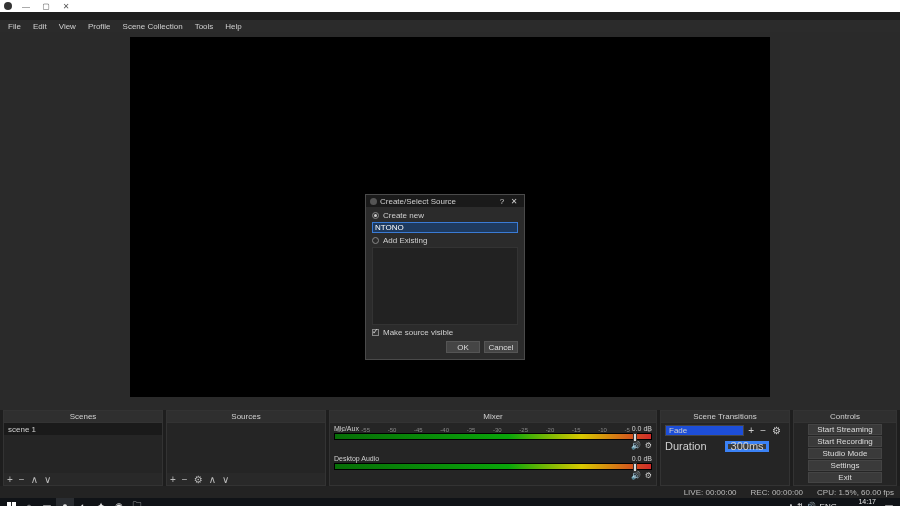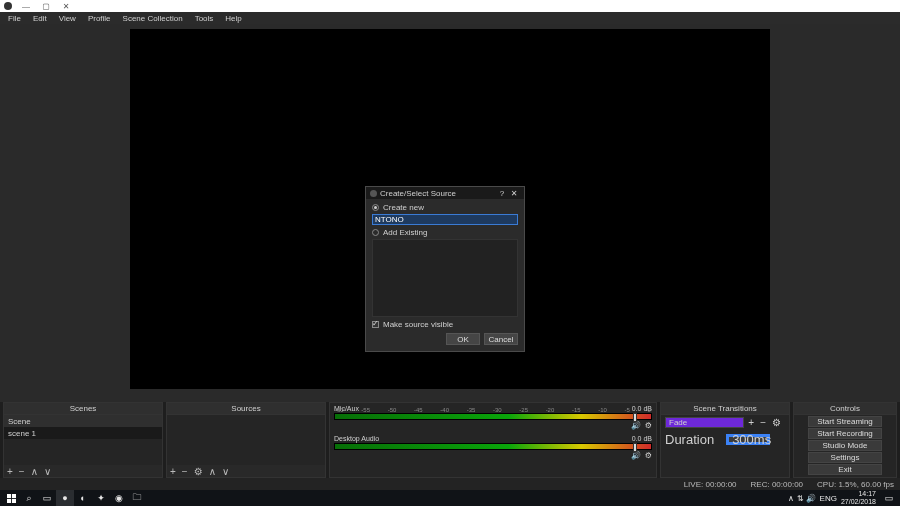--- a/index.html
+++ b/index.html
@@ -5,21 +5,21 @@
   * { box-sizing: border-box; margin: 0; padding: 0; font-family: "Segoe UI", Tahoma, sans-serif; }
   body { width: 900px; height: 506px; background:#1e1e1e; color:#d0d0d0; font-size: 9px; overflow:hidden; position:relative; }
 
   
   .winbar { height:12px; background:#fff; color:#555; display:flex; align-items:center; padding:0 4px; font-size:8px; }
   .winbar .title { flex:1; white-space:nowrap; overflow:hidden; }
   .winbar .ctl { width:20px; text-align:center; }
   .winbar .logo { width:8px; height:8px; background:#333; border-radius:50%; margin-right:4px; }
 
   
-  .menubar { height:12px; background:#2b2b2b; display:flex; align-items:center; padding:0 2px; font-size:8px; }
+  .menubar { height:12px; background:#2b2b2b; display:flex; align-items:center; padding:0 2px; font-size:8px;margin-top:8px; }
   .menubar .item { padding:0 6px; }
 
   
   .mainarea { position:relative; height:378px; background:#2a2a2a; }
   .preview { position:absolute; left:130px; top:5px; width:640px; height:360px; background:#000; }
 
   
   .dialog { position:absolute; left:365px; top:162px; width:160px; background:#2b2b2b; border:1px solid #4a4a4a; box-shadow:0 0 6px rgba(0,0,0,.6); }
   .dialog-title { height:12px; background:#1a1a1a; display:flex; align-items:center; padding:0 4px; font-size:8px; }
   .dialog-title .obsic { width:7px; height:7px; border-radius:50%; background:#555; margin-right:3px; }
@@ -57,23 +57,23 @@
   .channel { padding:2px 4px 3px; font-size:7px; }
   .chname { display:flex; justify-content:space-between; }
   .meter { position:relative; height:7px; background:#111; margin-top:1px; border:1px solid #000; }
   .meter .grad { position:absolute; inset:0; background:linear-gradient(90deg,#076e07 0%,#0aa50a 55%,#d8c800 78%,#d02a2a 100%); }
   .meter .ticks { position:absolute; inset:0; display:flex; justify-content:space-between; color:#888; font-size:6px; top:-7px; }
   .meter .slider { position:absolute; right:14px; top:-1px; width:4px; height:9px; background:#ddd; border:1px solid #333; }
   .chan-ctrls { display:flex; justify-content:flex-end; gap:3px; font-size:8px; margin-top:1px; }
 
   
   .tsel { display:flex; align-items:center; padding:2px 4px; font-size:8px; }
-  .tsel .field { flex:1; height:11px; background:#6d28d9; border:1px solid #444; padding:0 3px; display:flex; align-items:center; }
+  .tsel .field { flex:1; height:11px; background:#1d4ed8; border:1px solid #444; padding:0 3px; display:flex; align-items:center; }
   .tsel .plusmin { display:flex; gap:6px; padding:0 4px; font-size:10px; }
-  .dur-row { display:flex; align-items:center; padding:2px 4px; font-size:13px; gap:12px; }
+  .dur-row { display:flex; align-items:center; padding:2px 4px; font-size:11px; gap:18px; }
   .dur-row .spin { width:44px; height:11px; background:#3a3a3a; border:3px solid #3b82f6; padding:0 3px; display:flex; align-items:center; }
 
   
   .ctrl-btn { height:11px; background:#3a3a3a; border:1px solid #444; color:#ddd; font-size:8px; display:flex; align-items:center; justify-content:center; margin:1px 14px; }
 
   
   .statusbar { height:12px; background:#232323; display:flex; align-items:center; justify-content:flex-end; padding:0 6px; gap:14px; font-size:8px; color:#bbb; }
 
   
   .taskbar { height:16px; background:#101317; display:flex; align-items:center; padding:0 2px; color:#e6e6e6; }
@@ -136,21 +136,20 @@
       </div>
     </div>
   </div>
 </div>
 
 <div class="panels">
 
   <div class="panel scenes">
     <div class="panel-header">Scenes</div>
     <div class="panel-body">
-      <div class="list-row" style="background:#2f2f2f">Scene</div>
       <div class="list-row">scene 1</div>
     </div>
     <div class="panel-footer">
       <span>+</span>
       <span>−</span>
       <span class="up"></span>
       <span class="dn"></span>
     </div>
   </div>
 
@@ -160,20 +159,21 @@
     <div class="panel-footer">
       <span>+</span>
       <span>−</span>
       <span>⚙</span>
       <span class="up"></span>
       <span class="dn"></span>
     </div>
   </div>
 
   <div class="panel mixer">
+    <div class="panel-header">Mixer</div>
     <div class="panel-body">
       <div class="channel">
         <div class="chname">
           <span>Mic/Aux</span>
           <span>0.0 dB</span>
         </div>
         <div class="meter">
           <div class="ticks">
             <span>-60</span>
               <span>-55</span>

